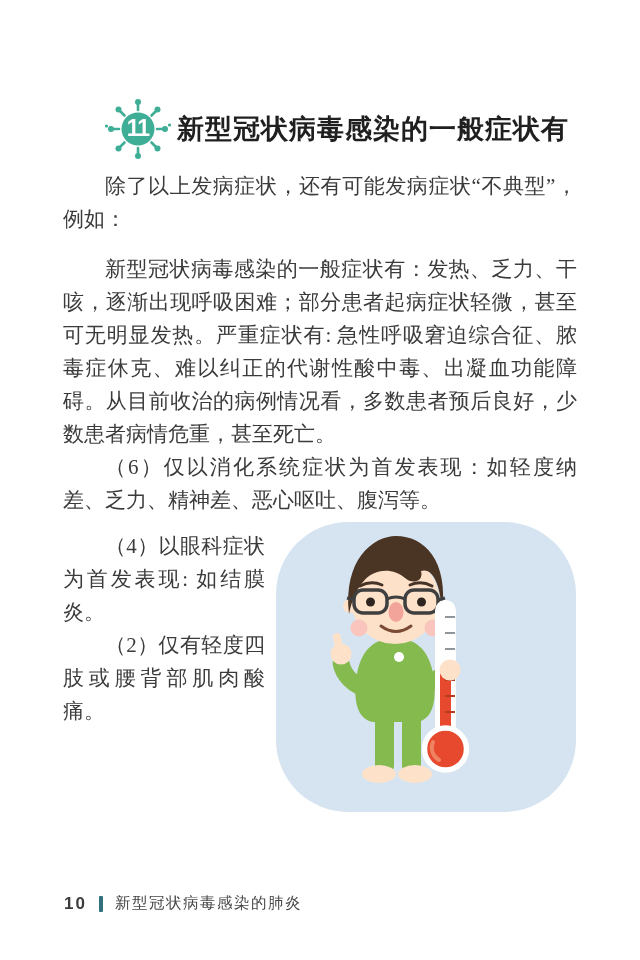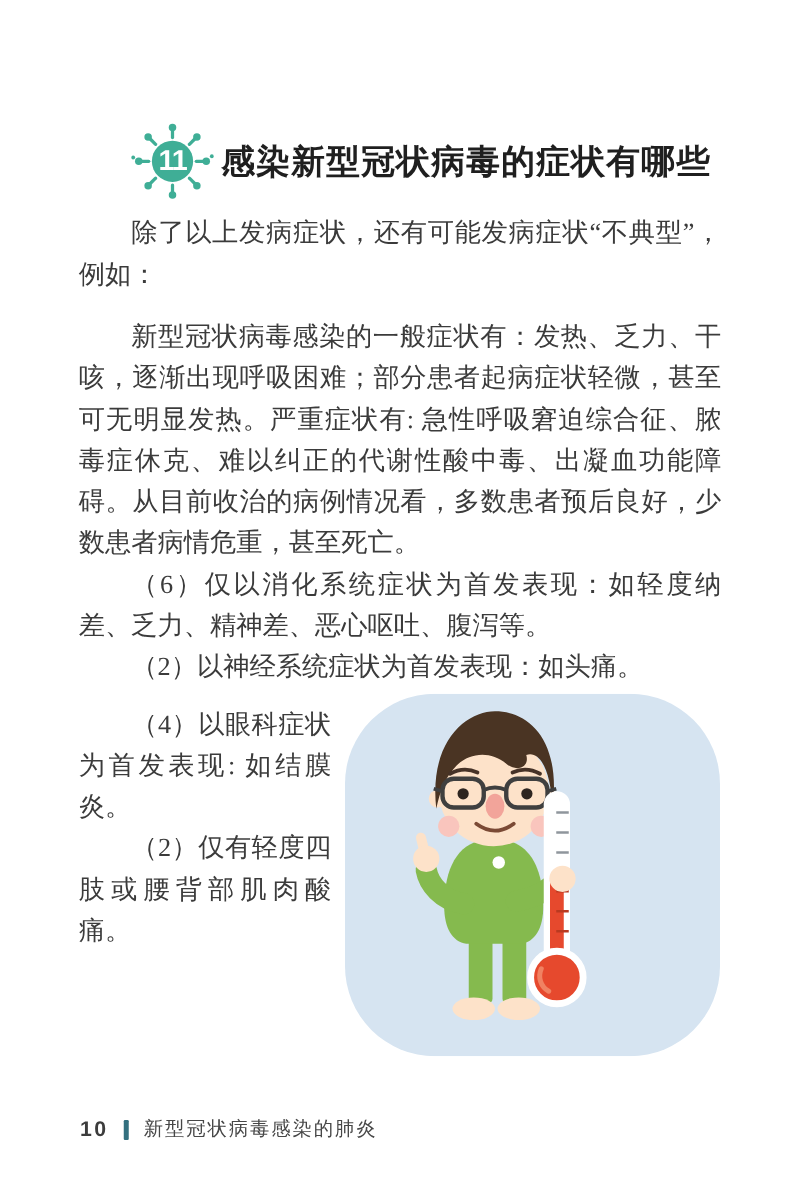--- a/index.html
+++ b/index.html
@@ -97,27 +97,26 @@
             <circle cx="13.5" cy="52.5" r="3"></circle>
             <circle cx="6" cy="33" r="3"></circle>
             <circle cx="13.5" cy="13.5" r="3"></circle>
             <circle cx="1.5" cy="30" r="1.6"></circle>
             <circle cx="64.5" cy="29" r="1.6"></circle>
           </g>
           <circle cx="33" cy="33" r="16.5" fill="var(--accent-teal)"></circle>
         </svg>
         <span class="virus-num">11</span>
       </div>
-      <h1 class="sec-title">感染新型冠状病毒的症状有哪些</h1>
+      <h1 class="sec-title">新型冠状病毒感染的一般症状有</h1>
     </header>
 
     <p class="body indent p-intro">除了以上发病症状，还有可能发病症状“不典型”，例如：</p>
     <p class="body indent p-first">新型冠状病毒感染的一般症状有：发热、乏力、干咳，逐渐出现呼吸困难；部分患者起病症状轻微，甚至可无明显发热。严重症状有: 急性呼吸窘迫综合征、脓毒症休克、难以纠正的代谢性酸中毒、出凝血功能障碍。从目前收治的病例情况看，多数患者预后良好，少数患者病情危重，甚至死亡。</p>
     <p class="body indent">（6）仅以消化系统症状为首发表现：如轻度纳差、乏力、精神差、恶心呕吐、腹泻等。</p>
-    <p class="body indent">（2）以神经系统症状为首发表现：如头痛。</p>
 
     <div class="wrap-row">
       <div class="side-col">
         <p class="body indent">（4）以眼科症状为首发表现: 如结膜炎。</p>
         <p class="body indent">（2）仅有轻度四肢或腰背部肌肉酸痛。</p>
       </div>
 
       <figure class="illustration">
         <svg viewBox="0 0 302 290">
 

